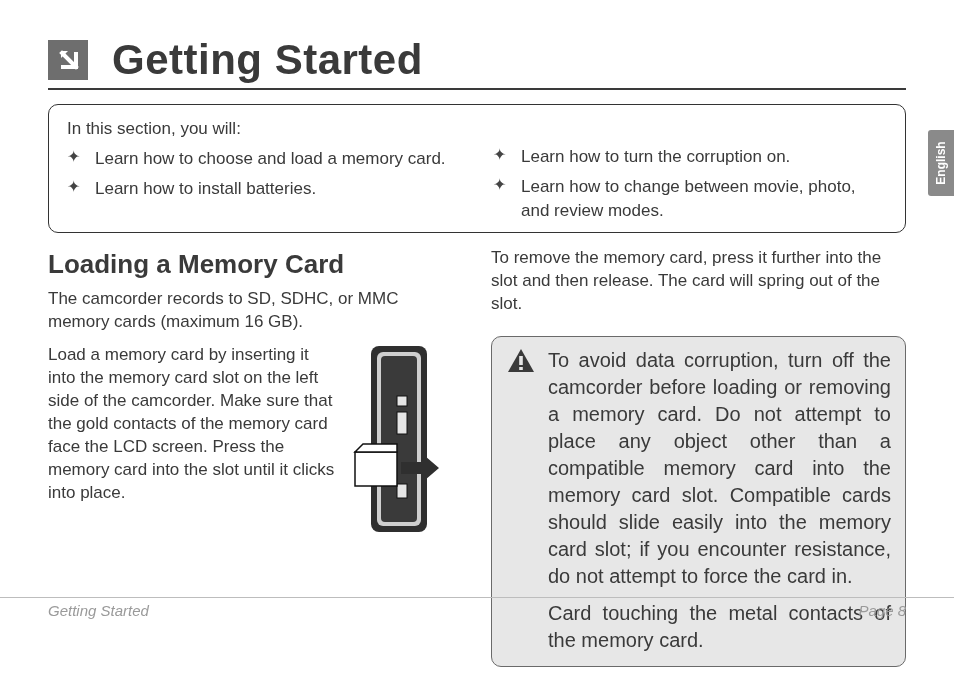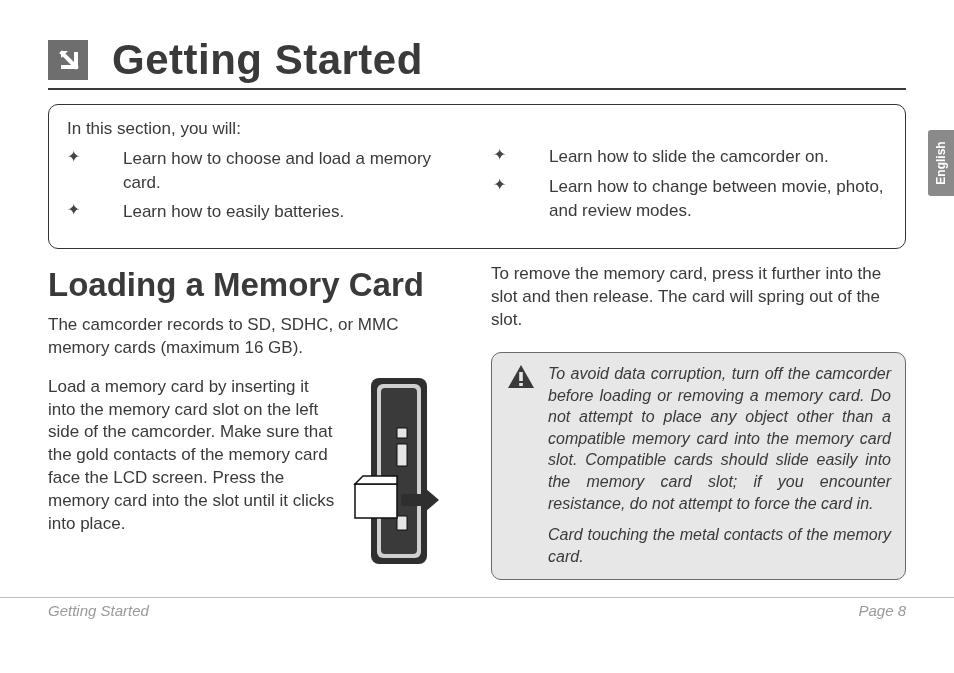--- a/index.html
+++ b/index.html
@@ -19,53 +19,53 @@
     flex: 0 0 40px;
   }
   .title-row .arrow svg { display: block; }
   .title-row h1 {
     font-family: "Century Gothic", "Avant Garde", Arial, sans-serif;
     font-size: 42px; font-weight: 700; color: #3a3a3a; letter-spacing: 0.5px;
   }
 
   .section-box {
     border: 1.5px solid #333; border-radius: 10px;
-    padding: 12px 18px 24px 18px;
+    padding: 12px 18px 10px 18px;
     margin-bottom: 14px;
     display: flex; gap: 32px;
     color: #3a3a3a;
   }
   .section-col { flex: 1; font-size: 17px; line-height: 1.4; }
   .section-intro { margin-bottom: 6px; }
   .sec-item { display: flex; gap: 12px; margin-top: 6px; }
   .sec-item .star { flex: 0 0 16px; color: #444; font-size: 16px; line-height: 1.3; }
-  .sec-item .txt { flex: 1; margin-left: 28px; }
+  .sec-item .txt { flex: 1; }
 
   .cols { display: flex; gap: 28px; }
   .left-col, .right-col { flex: 1; color: #3a3a3a; font-size: 17px; line-height: 1.35; }
   .left-col h2 {
     font-family: "Trebuchet MS", Arial, sans-serif;
-    font-size: 33px; font-weight: 700; color: #3a3a3a; margin-bottom: 6px;
+    font-size: 26px; font-weight: 700; color: #3a3a3a; margin-bottom: 6px;
   }
-  .left-col p { margin-bottom: 16px; }
+  .left-col p { margin-bottom: 10px; }
 
   .load-row { display: flex; gap: 16px; align-items: flex-start; }
   .load-row .txt { flex: 1; }
   .illus { flex: 0 0 110px; }
   .illus svg { display: block; }
 
   .warn-box {
     border: 1.5px solid #6a6a6a; border-radius: 10px;
     background: #e7e7e7;
     padding: 10px 14px 12px 14px;
     display: flex; gap: 12px;
     margin-top: 8px;
   }
   .warn-box .tri { flex: 0 0 30px; }
-  .warn-box .body { flex: 1; font-style: italic; font-size: 16px; line-height: 1.35; color: #3a3a3a; }
+  .warn-box .body { flex: 1; font-size: 20px; line-height: 1.35; color: #3a3a3a; }
   .warn-box .body p:first-child { text-align: justify; }
   .warn-box .body p + p { margin-top: 10px; text-align: justify; }
 
   .right-col > p:first-child { margin-bottom: 20px; }
 
   .footer-bar {
     position: absolute; left: 0; bottom: 20px; width: 100%;
     height: 26px; border-top: 1px solid #bdbdbd;
     display: flex; justify-content: space-between; align-items: center;
     padding: 0 48px;
@@ -106,28 +106,28 @@
 
   <div class="section-box">
     <div class="section-col">
       <div class="section-intro">In this section, you will:</div>
       <div class="sec-item">
         <div class="star">✦</div>
         <div class="txt">Learn how to choose and load a memory card.</div>
       </div>
       <div class="sec-item">
         <div class="star">✦</div>
-        <div class="txt">Learn how to easily batteries.</div>
+        <div class="txt">Learn how to install batteries.</div>
       </div>
     </div>
     <div class="section-col">
       <div class="pad-top"></div>
       <div class="sec-item">
         <div class="star">✦</div>
-        <div class="txt">Learn how to slide the camcorder on.</div>
+        <div class="txt">Learn how to turn the corruption on.</div>
       </div>
       <div class="sec-item">
         <div class="star">✦</div>
         <div class="txt">Learn how to change between movie, photo, and review modes.</div>
       </div>
     </div>
   </div>
 
   <div class="cols">
     <div class="left-col">

